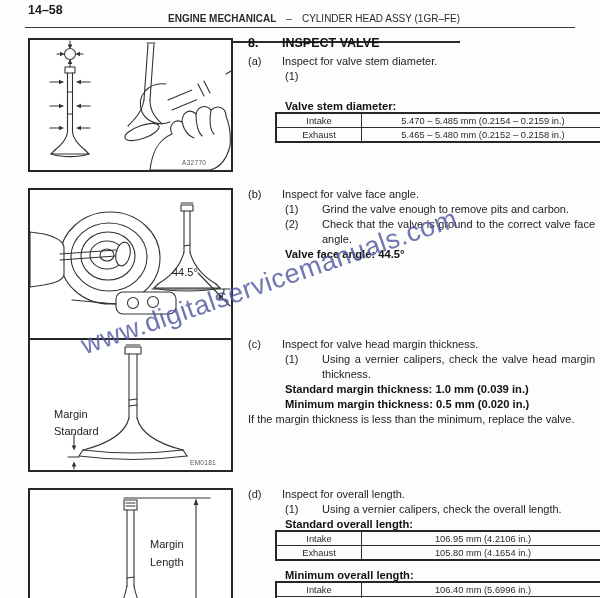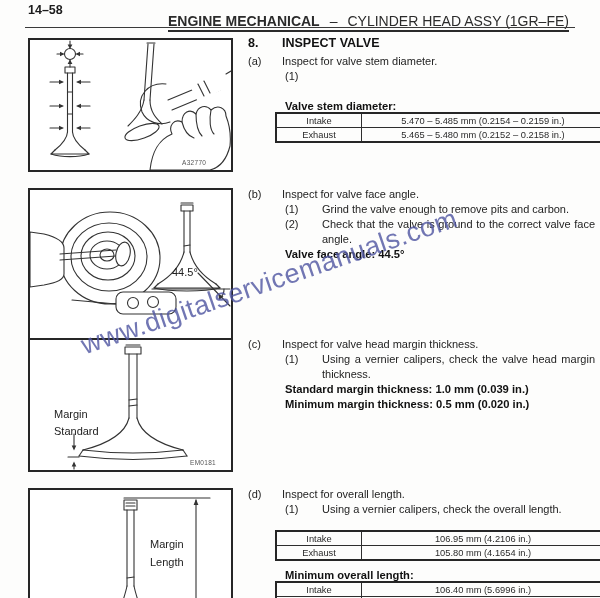--- a/index.html
+++ b/index.html
@@ -2,22 +2,22 @@
 <html><head>
 <meta charset="utf-8">
 <style>
   html,body{margin:0;padding:0;}
   body{
     width:600px;height:598px;position:relative;overflow:hidden;
     background:#fdfdfc;font-family:"Liberation Sans",sans-serif;color:#232323;
   }
   
   .page-number{position:absolute;left:28px;top:3px;font-weight:bold;font-size:12.5px;color:#1c1c1c;}
-  .header-line{position:absolute;left:168px;top:13px;font-size:14px;white-space:nowrap;
-    border-bottom:2px solid #2b2b2b;padding-bottom:1px;color:#2b2b2b;}
+  .header-line{position:absolute;left:168px;top:13px;font-size:10px;white-space:nowrap;
+    border-bottom:2px solid #2b2b2b;padding-bottom:17px;color:#2b2b2b;}
   .header-line .hsec{font-weight:bold;}
   .header-line .hsep{margin:0 10px;}
   .header-rule{position:absolute;left:25px;top:27px;width:550px;height:1px;background:#3a3a3a;}
 
   
   .figure{position:absolute;left:28px;width:205px;border:2px solid #262626;background:#fff;box-sizing:border-box;}
   .fig1{top:38px;height:134px;}
   .fig2{top:188px;height:165px;}
   .fig3{top:338px;height:134px;}
   .fig4{top:488px;height:140px;}
@@ -248,29 +248,31 @@
   <div class="row" style="top:337px">
     <span class="m1">(c)</span>
     <span class="txt">Inspect for valve head margin thickness.</span>
   </div>
   <div class="row step" style="top:352px">
     <span class="m2">(1)</span>
     <span class="txt j">Using a vernier calipers, check the valve head mar­gin thickness.</span>
   </div>
   <div class="bold-line" style="top:382px">Standard margin thickness: 1.0 mm (0.039 in.)</div>
   <div class="bold-line" style="top:397px">Minimum margin thickness: 0.5 mm (0.020 in.)</div>
+  <div class="note" style="top:412px">If the margin thickness is less than the minimum, replace the valve.</div>
 
   <div class="row" style="top:487px">
     <span class="m1">(d)</span>
     <span class="txt">Inspect for overall length.</span>
   </div>
   <div class="row step" style="top:502px">
     <span class="m2">(1)</span>
     <span class="txt">Using a vernier calipers, check the overall length.</span>
   </div>
+  <div class="bold-line" style="top:517px">Standard overall length:</div>
   <table class="spec-table" style="top:530px">
     <tbody>
         <tr>
       <td class="c1">Intake</td>
       <td>106.95 mm (4.2106 in.)</td>
     </tr>
     <tr>
       <td class="c1">Exhaust</td>
       <td>105.80 mm (4.1654 in.)</td>
     </tr>

